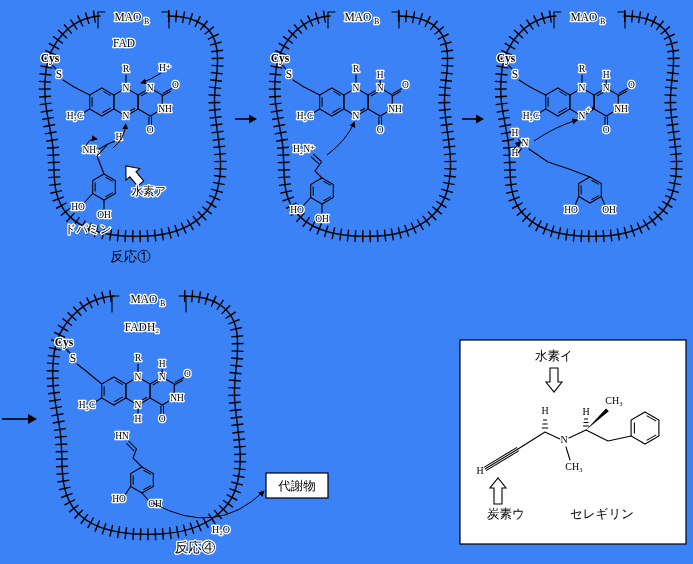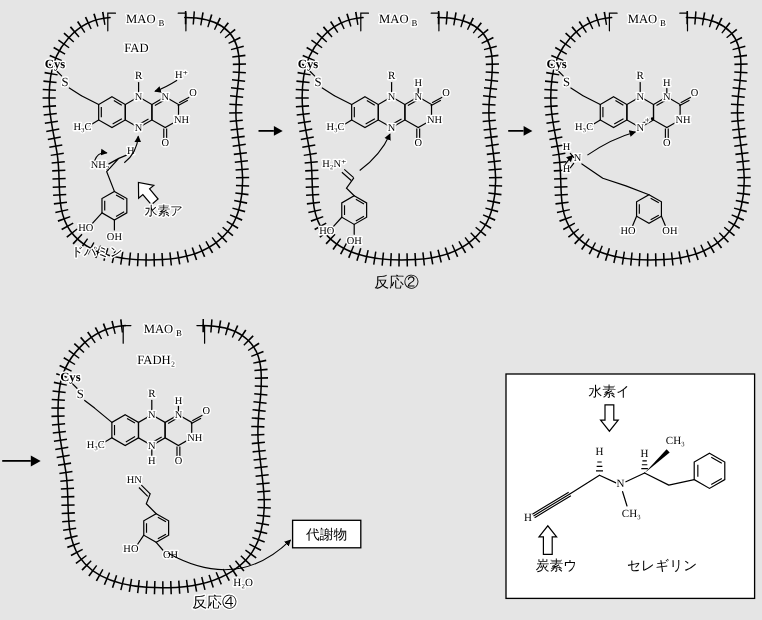--- a/index.html
+++ b/index.html
@@ -1,16 +1,16 @@
 <!DOCTYPE html>
 <html><head>
 <meta charset="utf-8">
 <style>
   html,body{margin:0;padding:0;background:#fff;}
-  .stage{position:relative;width:693px;height:564px;background:#e5e5e5;overflow:hidden;
+  .stage{position:relative;width:693px;height:564px;background:#3b82f6;overflow:hidden;
          font-family:"Liberation Serif","DejaVu Serif",serif;color:#000;}
   .stage svg{position:absolute;overflow:visible;}
   .stage svg text{fill:#000;paint-order:stroke;stroke:#fff;stroke-width:2.6px;stroke-linejoin:round;
          font-family:"Liberation Serif","DejaVu Serif",serif;}
   .bond{stroke:#000;stroke-width:1.1;fill:none;stroke-linecap:round;}
   .dbl{stroke:#000;stroke-width:1.05;fill:none;}
   .outline{stroke:#000;stroke-width:1.4;fill:none;stroke-linecap:round;}
   .ticks{stroke:#000;stroke-width:12;fill:none;stroke-dasharray:1.4 6;}
   .curve{stroke:#000;stroke-width:1;fill:none;}
   .mainarrow{stroke:#000;stroke-width:1.6;}
@@ -172,21 +172,21 @@
       <path class="bond" d="M 106 175 L 117.3 181.5 L 117.3 194.5 L 106 201 L 94.7 194.5 L 94.7 181.5 Z"></path>
       <path class="dbl" d="M 107.5 178.2 L 114.9 182.4 M 114.9 193.6 L 107.5 197.8 M 97.2 183.6 L 97.2 192.4"></path>
       <path class="bond" d="M 94.7 194.5 L 91 203.5 M 117.3 194.5 L 121 203.5"></path>
       <text class="atom" x="87" y="211">HO</text>
       <text class="atom" x="125" y="211">OH</text>
     </g>
     <path class="curve" marker-end="url(#m3)" d="M 50 139 Q 72 124 93.5 118"></path>
     <path class="curve" marker-end="url(#m3)" d="M 29.5 148 Q 33 143 36.5 139.5"></path>
   </svg>
 
-  <div class="rxn" style="left:258px;top:248px;width:205px">反応②</div>
+  <div class="rxn" style="left:28px;top:248px;width:205px">反応①</div>
 
   <svg style="left:2px;top:411px" width="36" height="16" viewBox="0 0 36 16">
     <line class="mainarrow" x1="0" y1="8" x2="26" y2="8"></line>
     <polygon points="26,3 35,8 26,13"></polygon>
   </svg>
 
   <svg style="left:38px;top:284px" width="300" height="280" viewBox="0 0 300 280">
     <defs>
       <marker id="m4" viewBox="0 0 8 8" refX="6" refY="4" markerWidth="7" markerHeight="7" orient="auto">
         <path d="M0,0.5 L7,4 L0,7.5 z"></path>

